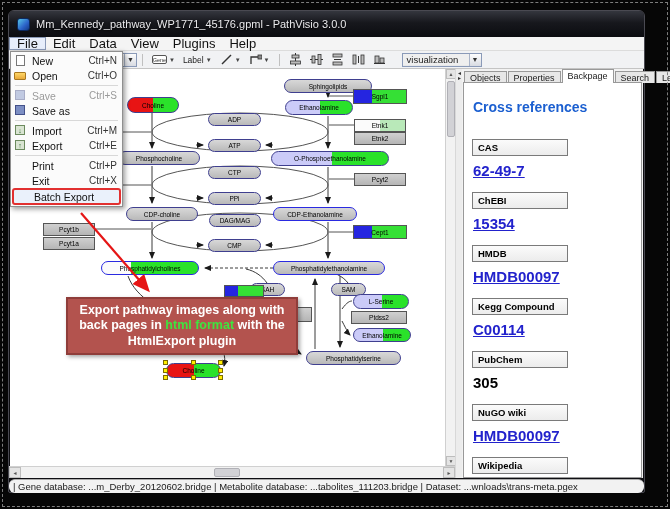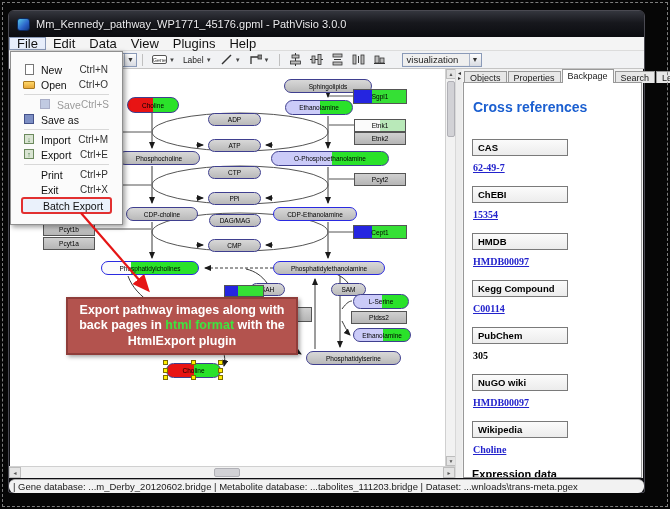--- a/index.html
+++ b/index.html
@@ -76,29 +76,29 @@
   
   .side-panel { position:absolute; left:453px; top:58px; width:181px; height:409px; background:#f2f2f2; }
   .tabs { position:absolute; left:2px; top:0; right:0; height:14px; display:flex; align-items:flex-end; }
   .tab { font-size:9px; padding:1px 5px; background:#e7e7e7; border:1px solid #999; border-bottom:none; margin-right:1px; color:#222; height:12px; }
   .tab.active { background:#fff; height:14px; position:relative; z-index:2; }
   .panel-body { position:absolute; left:1px; right:1px; top:13px; bottom:0; background:#fff; border:1px solid #999; padding:4px 8px; overflow:hidden; }
   .xref-heading { color:#1b5fd0; font-weight:bold; font-size:14px; margin:12px 0 24px 1px; }
   .xref-section { margin-bottom:13px; }
   .xref-box { width:96px; border:1px solid #7a7a7a; background:linear-gradient(#fbfbfb,#ececec);
               font-size:9.5px; font-weight:bold; color:#000; padding:2px 5px; }
-  .xref-val { display:block; margin:6px 0 0 1px; font-size:10px; font-weight:bold; color:#000; text-decoration:none;font-family:Liberation Serif, serif; }
+  .xref-val { display:block; margin:6px 0 0 1px; font-size:15px; font-weight:bold; color:#000; text-decoration:none; }
   a.xref-val { color:#2222cc; text-decoration:underline; }
   .panel-footer { font-size:11px; font-weight:bold; color:#000; margin-top:6px; }
 
   
   .file-menu { position:absolute; left:1px; top:40px; width:113px; background:#fbfbfb; border:1px solid #8f8f8f;
-               box-shadow:2px 2px 5px rgba(0,0,0,.4); z-index:70; padding:10px; }
+               box-shadow:2px 2px 5px rgba(0,0,0,.4); z-index:70; padding:1px; }
   .fm-item { height:15px; display:flex; align-items:center; font-size:10.5px; color:#111; padding:0 4px 0 2px; position:relative; }
-  .fm-item.disabled { color:#9a9a9a;margin-left:16px; }
+  .fm-item.disabled { color:#9a9a9a; }
   .fm-item.highlighted { border:2px solid #e23030; border-radius:3px; background:#eaf1fb; height:17px; }
   .fm-ico { width:14px; height:12px; margin-right:4px; position:relative; flex:0 0 14px; }
   .fm-label { flex:1; white-space:nowrap; }
   .fm-short { font-size:10px; color:#333; }
   .fm-item.disabled .fm-short { color:#9a9a9a; }
   .fm-sub { font-size:7px; color:#333; }
   .fm-sep { height:1px; background:#d8d8d8; margin:2px 3px; }
   .ico-new { width:9px; height:11px; background:#fff; border:1px solid #777; margin-left:2px; }
   .ico-folder { width:12px; height:8px; background:linear-gradient(#ffd767,#e8a93a); border:1px solid #a87820; margin-top:2px; border-radius:1px; }
   .ico-save { width:10px; height:10px; background:#7d8fc4; border:1px solid #44518a; margin-left:1px; }

